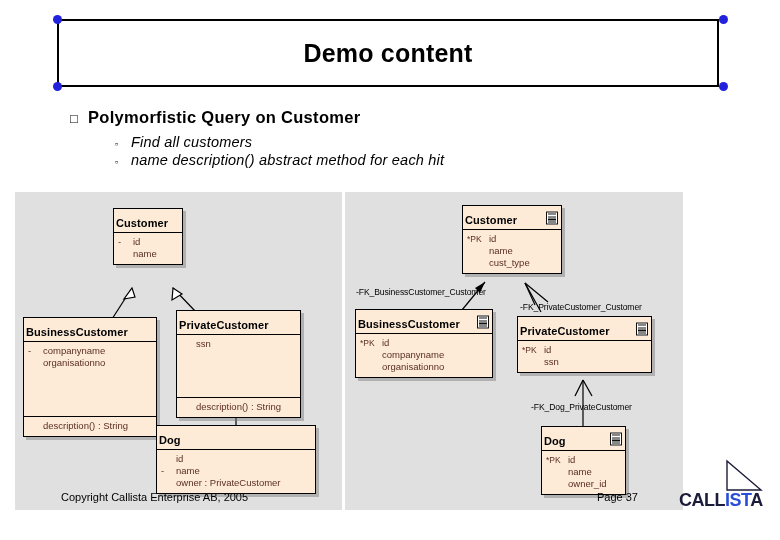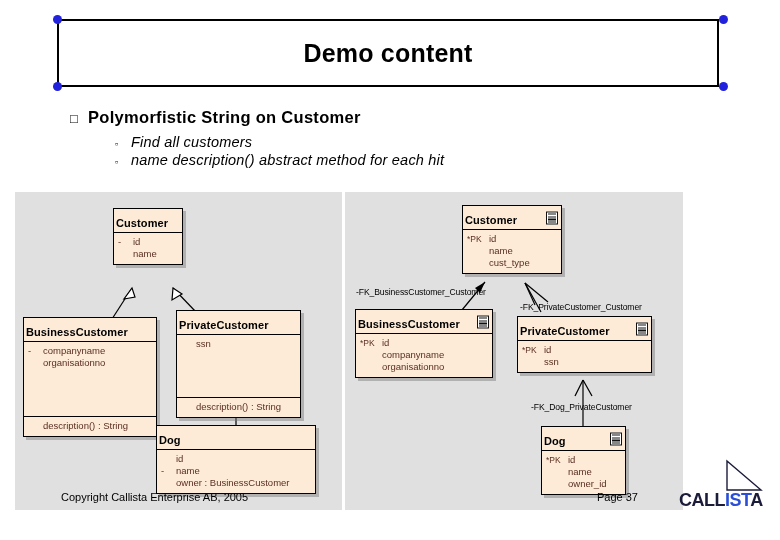--- a/index.html
+++ b/index.html
@@ -228,21 +228,21 @@
   <div id="title-text">Demo content</div>
 </div>
 <div class="handle" id="handle-tl"></div>
 <div class="handle" id="handle-tr"></div>
 <div class="handle" id="handle-bl"></div>
 <div class="handle" id="handle-br"></div>
 
 <div id="bullets">
   <div class="bullet-l1">
     <span class="marker">□</span>
-    <span>Polymorfistic String on Customer</span>
+    <span>Polymorfistic Query on Customer</span>
   </div>
   <div class="bullet-l2">
     <span class="marker">▫</span>
     <span>Find all customers</span>
   </div>
   <div class="bullet-l2">
     <span class="marker">▫</span>
     <span>name description() abstract method for each hit</span>
   </div>
 </div>
@@ -317,21 +317,21 @@
       <div class="uml-row">
         <span class="uml-vis"></span>
         <span class="uml-name">id</span>
       </div>
       <div class="uml-row">
         <span class="uml-vis">-</span>
         <span class="uml-name">name</span>
       </div>
       <div class="uml-row">
         <span class="uml-vis"></span>
-        <span class="uml-name">owner : BusinessCustomer</span>
+        <span class="uml-name">owner : PrivateCustomer</span>
       </div>
     </div>
   </div>
 </div>
 
 <div class="diagram-panel" id="diagram-right">
 
   <svg class="conn-svg" viewBox="0 0 338 318">
 
     <line x1="117" y1="118" x2="140" y2="90" stroke="#000" stroke-width="1.2"></line>

